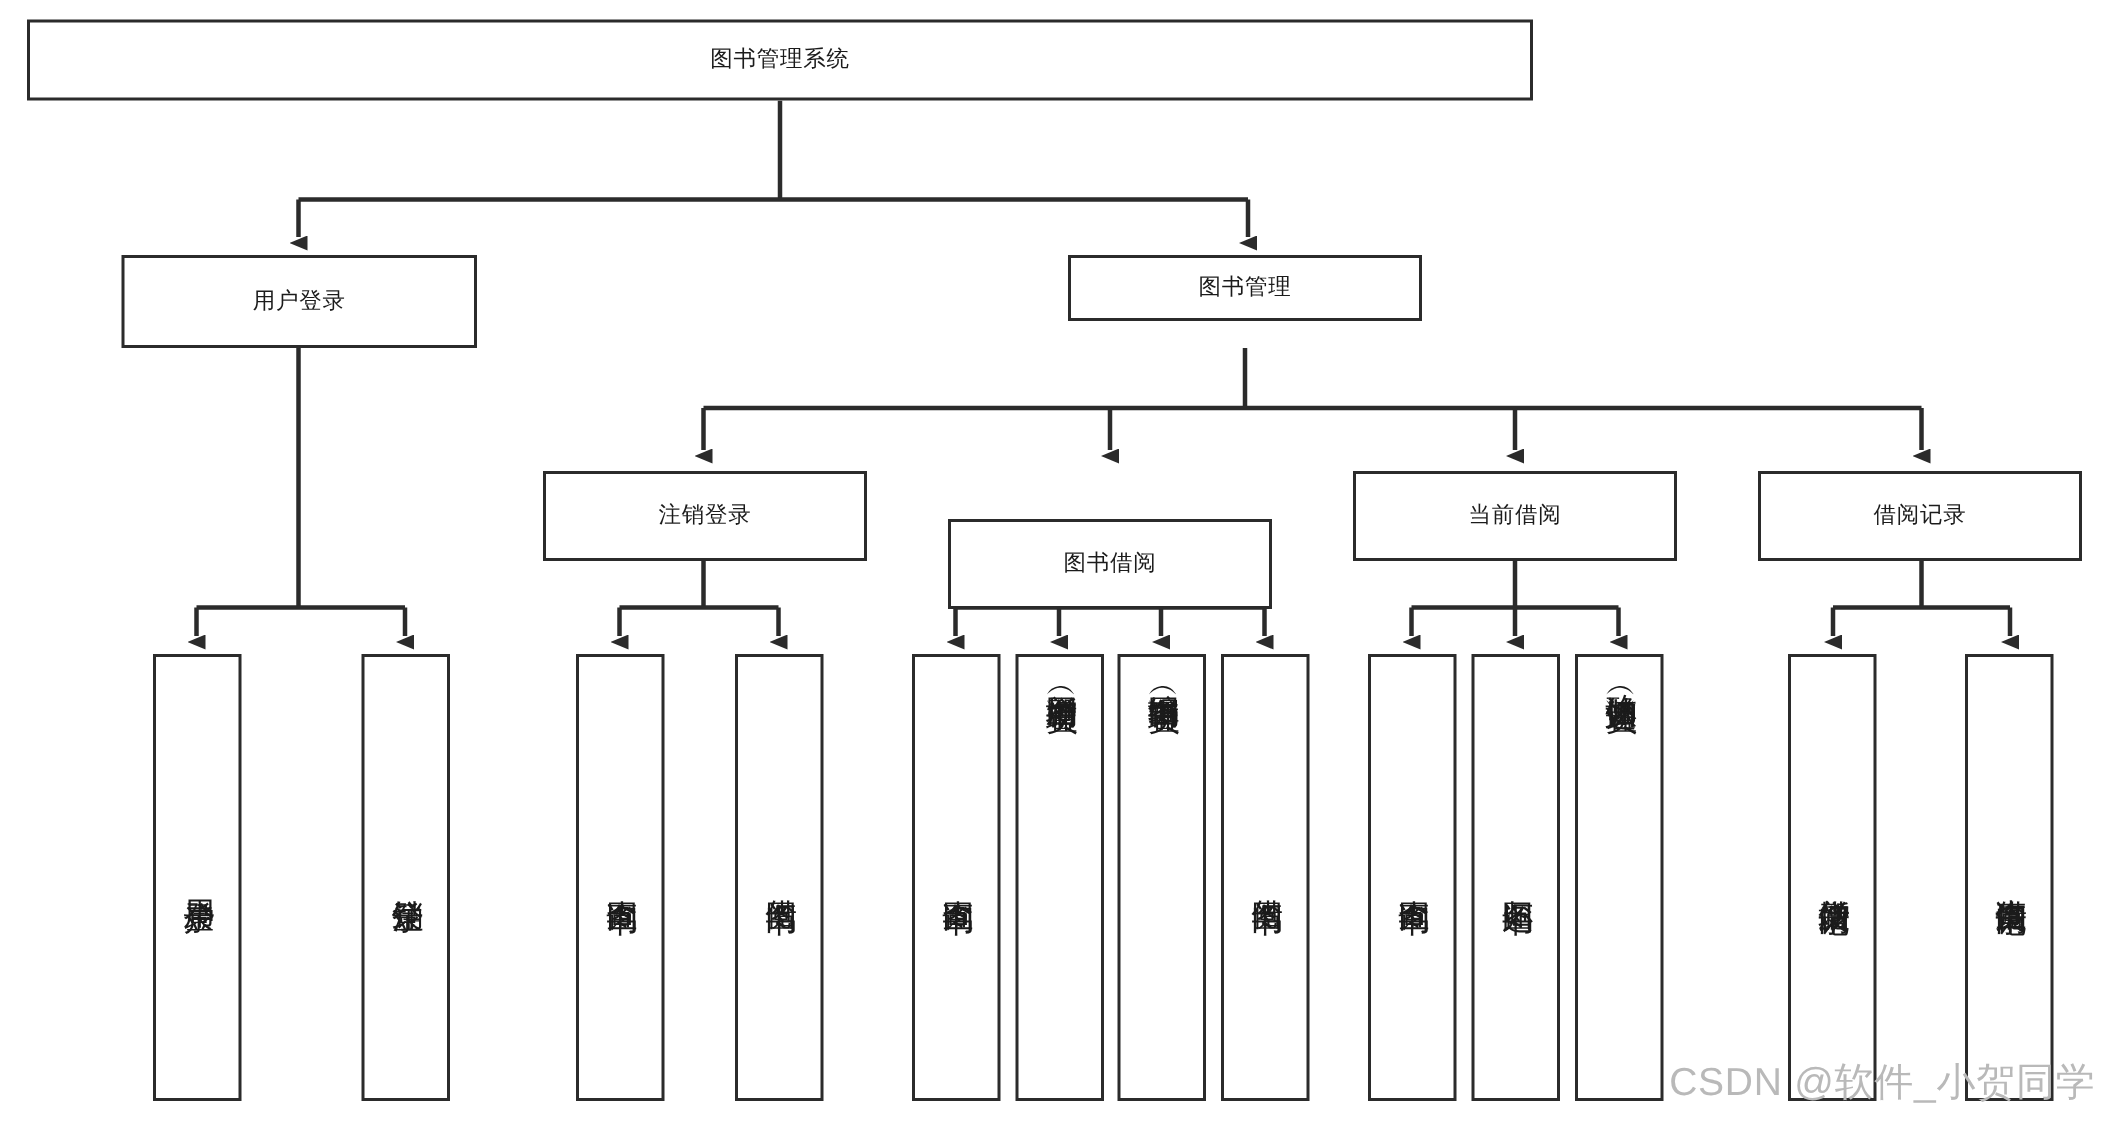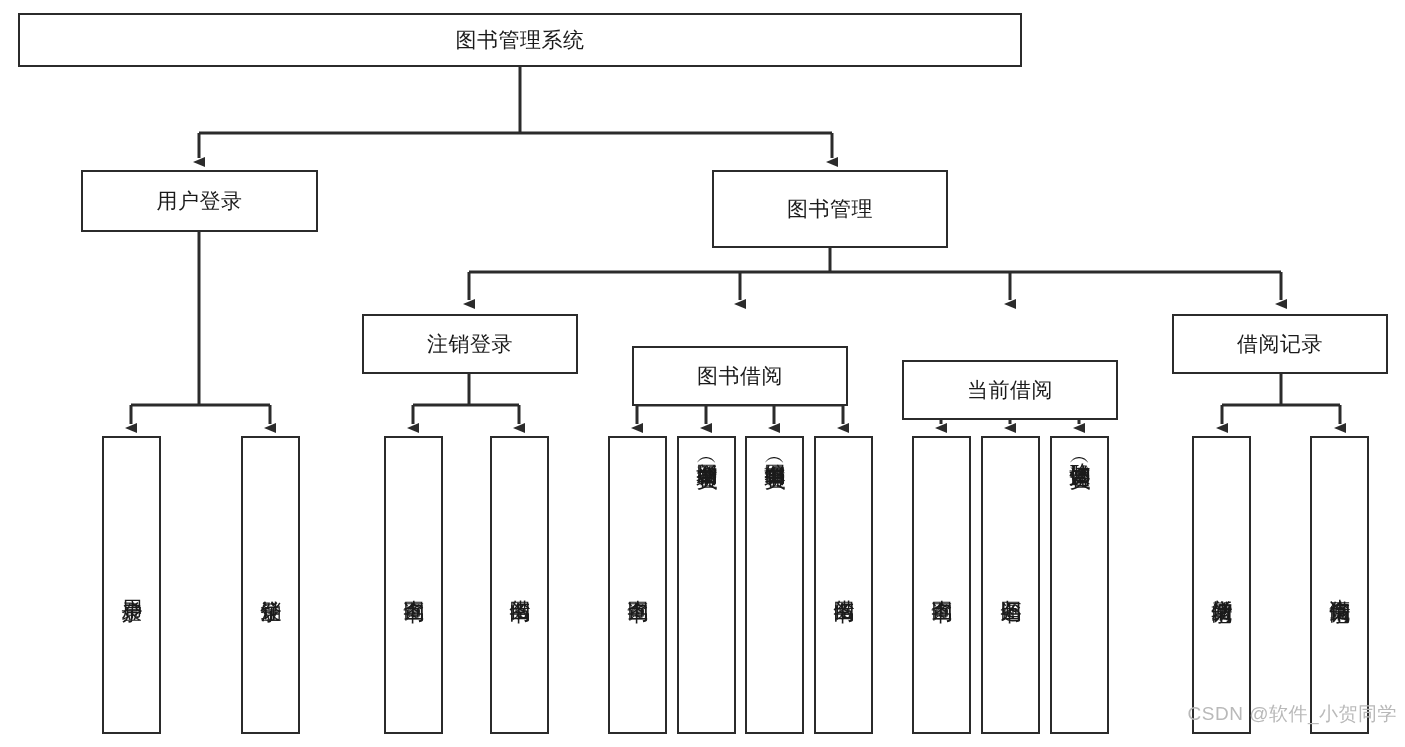--- a/index.html
+++ b/index.html
@@ -24,21 +24,21 @@
   .node-box {
     position: absolute;
     box-sizing: border-box;
     border: 2px solid #2b2b2b;
     background: #ffffff;
     display: flex;
     align-items: center;
     justify-content: center;
   }
   .node-label-h {
-    font-size: 21px;
+    font-size: 15px;
     color: #1b1b1b;
     line-height: 1.1;
     letter-spacing: 0.5px;
     white-space: nowrap;
   }
   .node-label-v {
     font-size: 21px;
     color: #1b1b1b;
     writing-mode: vertical-rl;
     text-orientation: upright;
@@ -60,22 +60,22 @@
     position: absolute;
     left: 0;
     top: 0;
     width: 1405px;
     height: 747px;
     pointer-events: none;
   }
   #watermark {
     position: absolute;
     right: 8px;
-    bottom: 20px;
-    font-size: 19px;
+    bottom: 8px;
+    font-size: 26px;
     color: #b9b9b9;
     white-space: nowrap;
     letter-spacing: 0.5px;
     margin-left: 42px;
   }
 </style>
 </head>
 <body>
 
 <div id="diagram-root">
@@ -131,33 +131,33 @@
   </svg>
 
   <div class="node-box" style="left:18px; top:13px; width:1004px; height:54px;">
     <span class="node-label-h">图书管理系统</span>
   </div>
 
   <div class="node-box" style="left:81px; top:170px; width:237px; height:62px;">
     <span class="node-label-h">用户登录</span>
   </div>
 
-  <div class="node-box" style="left:712px; top:170px; width:236px; height:78px;">
+  <div class="node-box" style="left:712px; top:170px; width:236px; height:44px;">
     <span class="node-label-h">图书管理</span>
   </div>
 
   <div class="node-box" style="left:362px; top:314px; width:216px; height:60px;">
     <span class="node-label-h">注销登录</span>
   </div>
 
   <div class="node-box" style="left:632px; top:314px; width:216px; height:60px;margin-top:32px;">
     <span class="node-label-h">图书借阅</span>
   </div>
 
-  <div class="node-box" style="left:902px; top:314px; width:216px; height:60px;margin-top:46px;">
+  <div class="node-box" style="left:902px; top:314px; width:216px; height:60px;">
     <span class="node-label-h">当前借阅</span>
   </div>
 
   <div class="node-box" style="left:1172px; top:314px; width:216px; height:60px;">
     <span class="node-label-h">借阅记录</span>
   </div>
 
   <div class="node-box leaf-box centered" style="left:102px; top:436px; width:59px; height:298px;">
     <span class="node-label-v">用户登录</span>
   </div>

